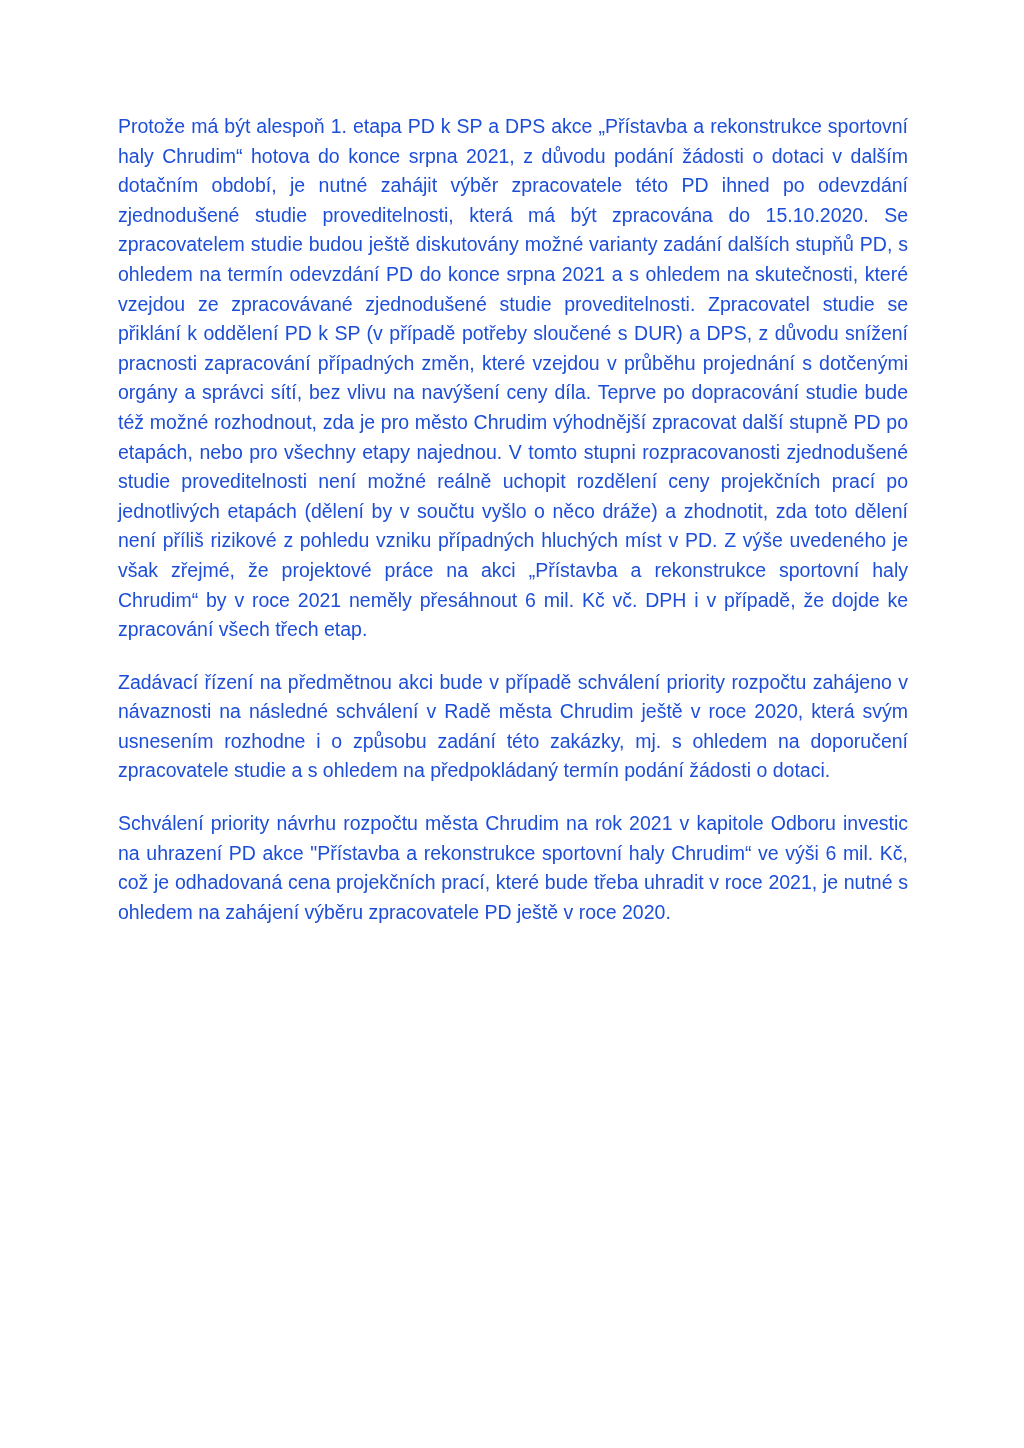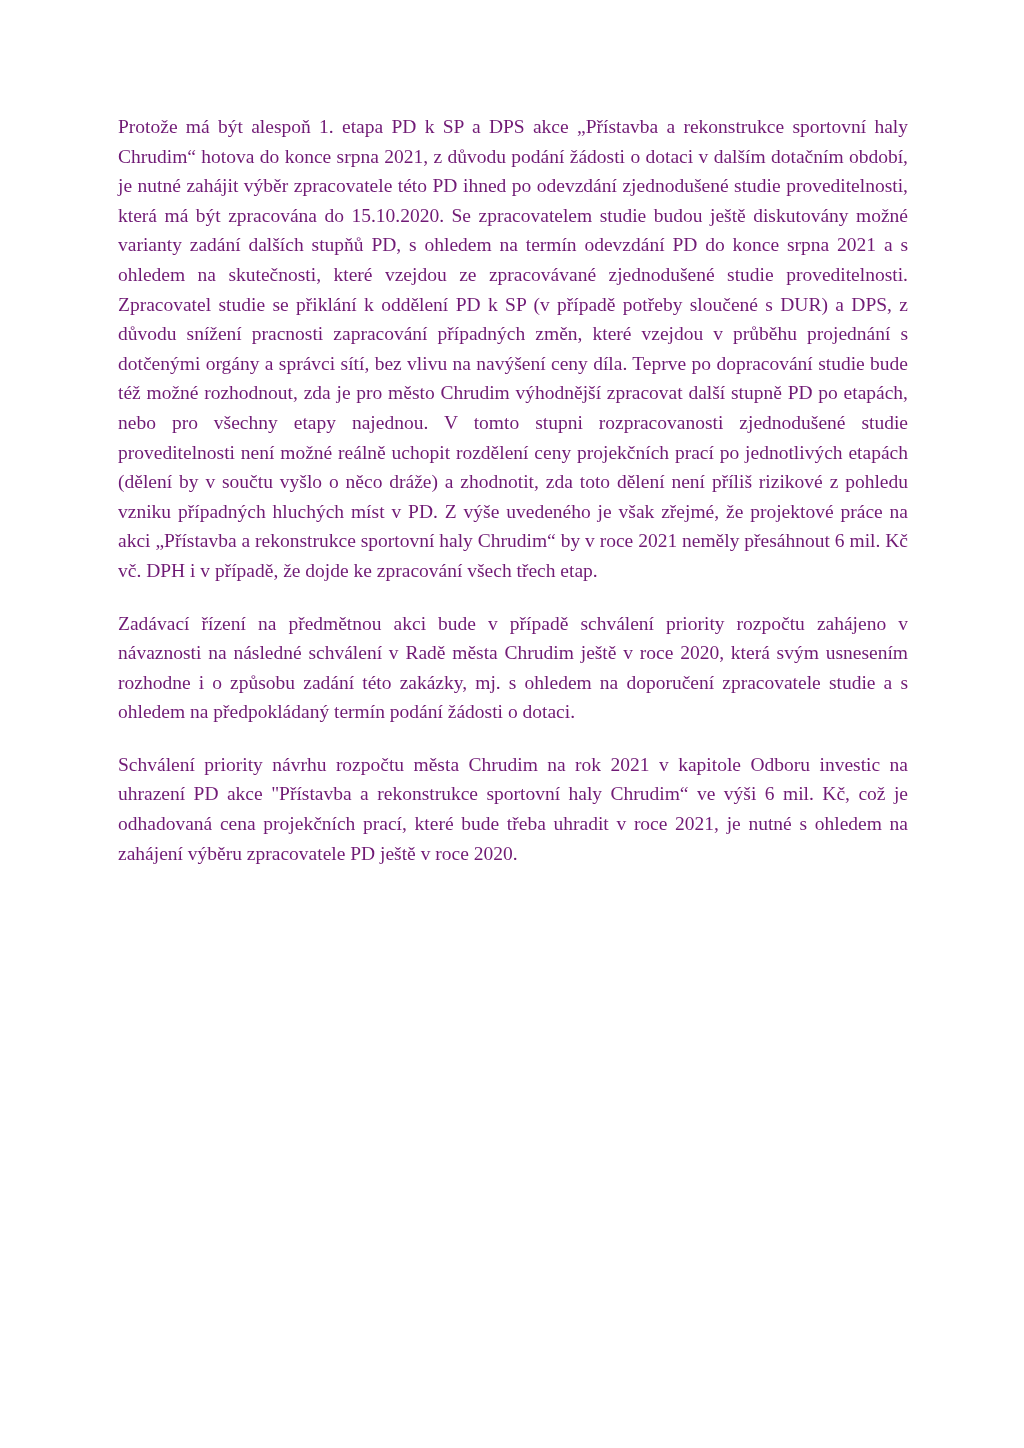--- a/index.html
+++ b/index.html
@@ -24,24 +24,24 @@
     overflow: hidden;
   }
   .content {
     position: absolute;
     left: 118px;
     top: 112px;
     width: 790px;
   }
   p.para {
     margin: 0 0 23px 0;
-    font-family: Liberation Serif, serif;
+    font-family: Liberation Sans, sans-serif;
     font-size: 19.5px;
     line-height: 29.6px;
-    color: #701a75;
+    color: #1d4ed8;
     text-align: justify;
     text-justify: inter-word;
     hyphens: none;
   }
   p.para:last-child {
     margin-bottom: 12px;
   }
 </style>
 </head>
 <body>

